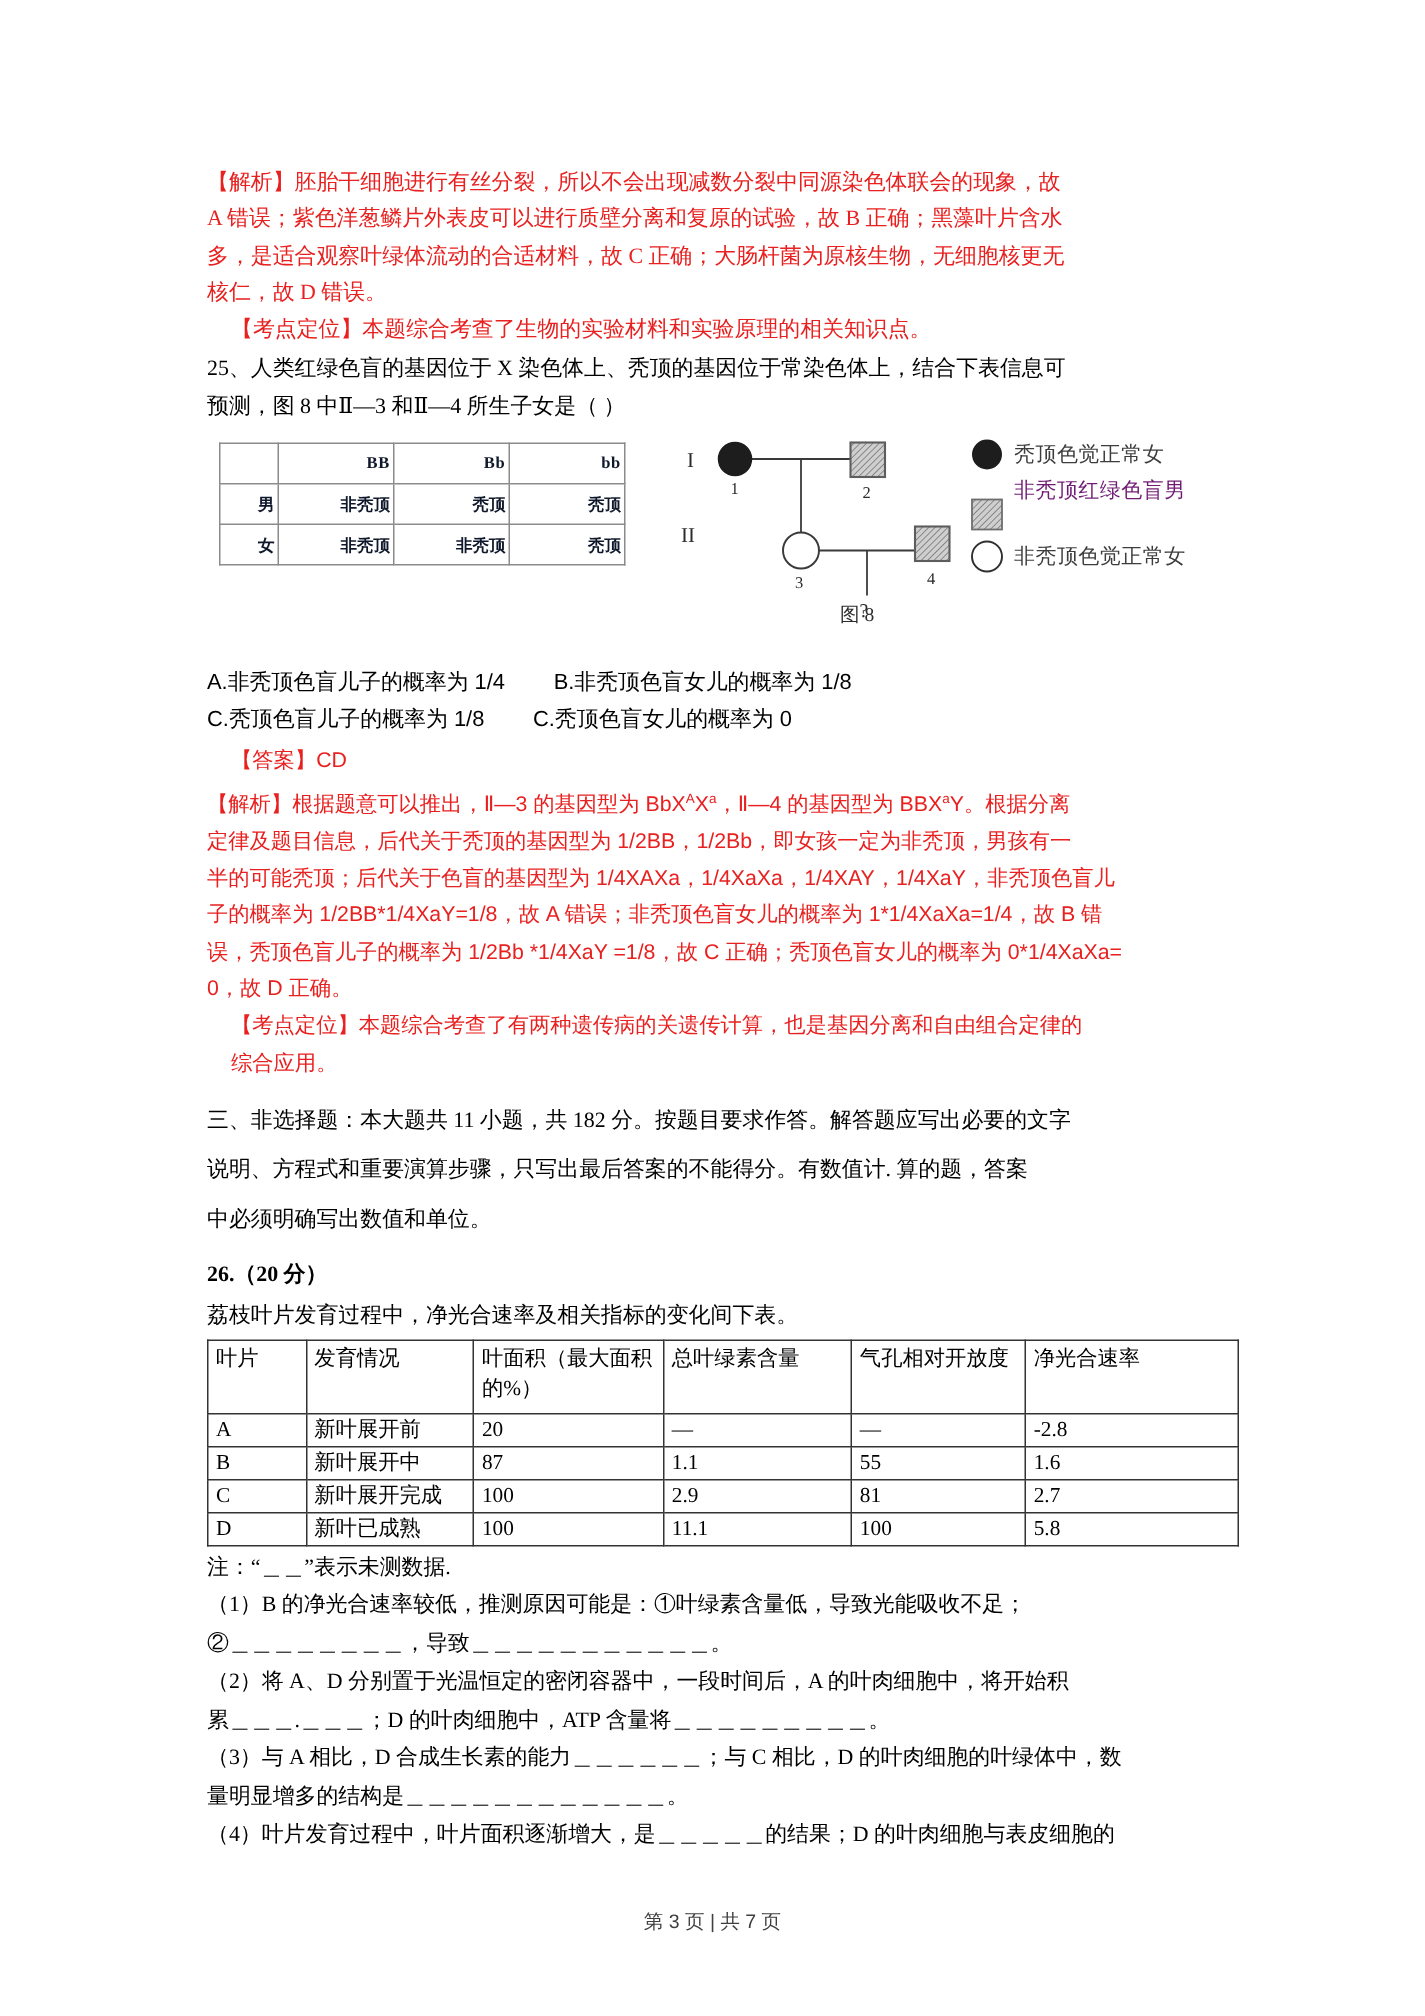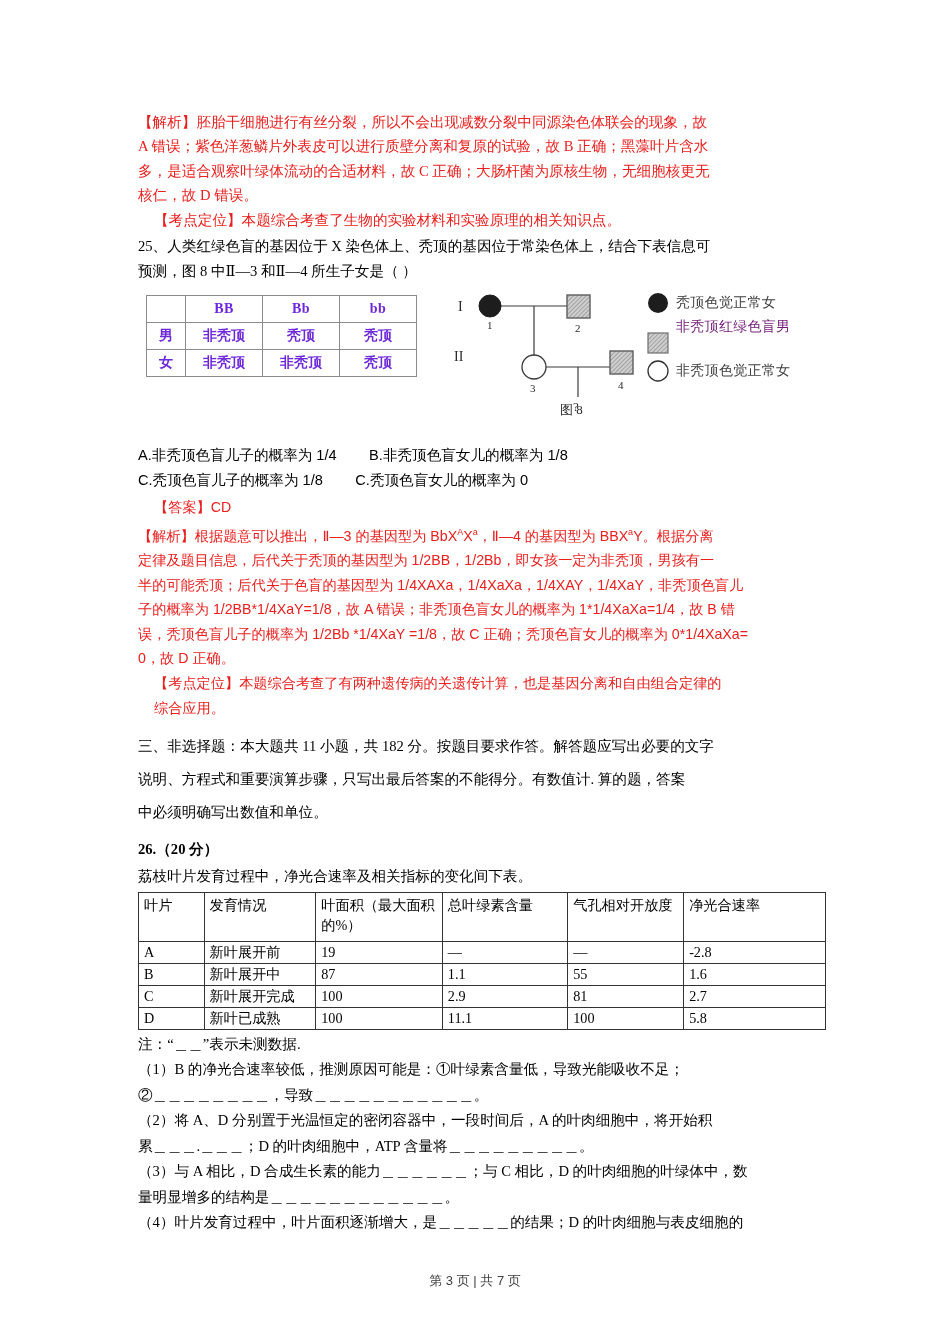--- a/index.html
+++ b/index.html
@@ -60,24 +60,24 @@
     left: 8px;
     top: 6px;
     border-collapse: collapse;
     font-family: "Liberation Serif", serif;
     color: #6b6b6b;
   }
   .geno-table td, .geno-table th {
     border: 1px solid #8b8b8b;
     width: 72px;
     height: 26px;
-    text-align: center;
-    font-size: 14px;
+    text-align: right;
+    font-size: 11px;
     font-weight: bold;
-    color: #6d28d9;
+    color: #0f172a;
     padding: 0 2px;
   }
   .geno-table td.rowhdr {
     width: 34px;
   }
   .geno-table td.blank {
     border-left: 1px solid #8b8b8b;
     border-top: 1px solid #8b8b8b;
   }
   .geno-table .serifcap {
@@ -322,21 +322,21 @@
           <th class="c2">叶面积（最大面积的%）</th>
           <th class="c3">总叶绿素含量</th>
           <th class="c4">气孔相对开放度</th>
           <th class="c5">净光合速率</th>
         </tr>
       </thead>
       <tbody>
         <tr>
           <td>A</td>
           <td>新叶展开前</td>
-          <td>19</td>
+          <td>20</td>
           <td>—</td>
           <td>—</td>
           <td>-2.8</td>
         </tr>
         <tr>
           <td>B</td>
           <td>新叶展开中</td>
           <td>87</td>
           <td>1.1</td>
           <td>55</td>

